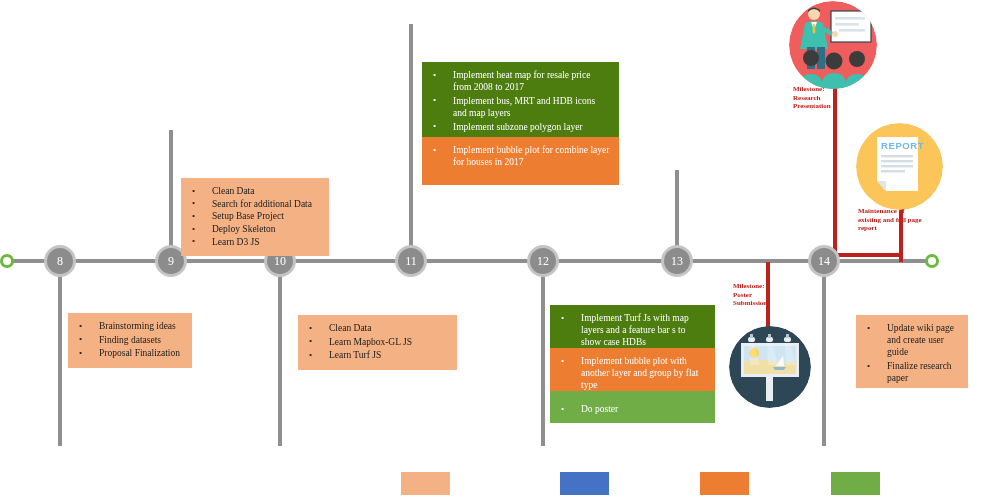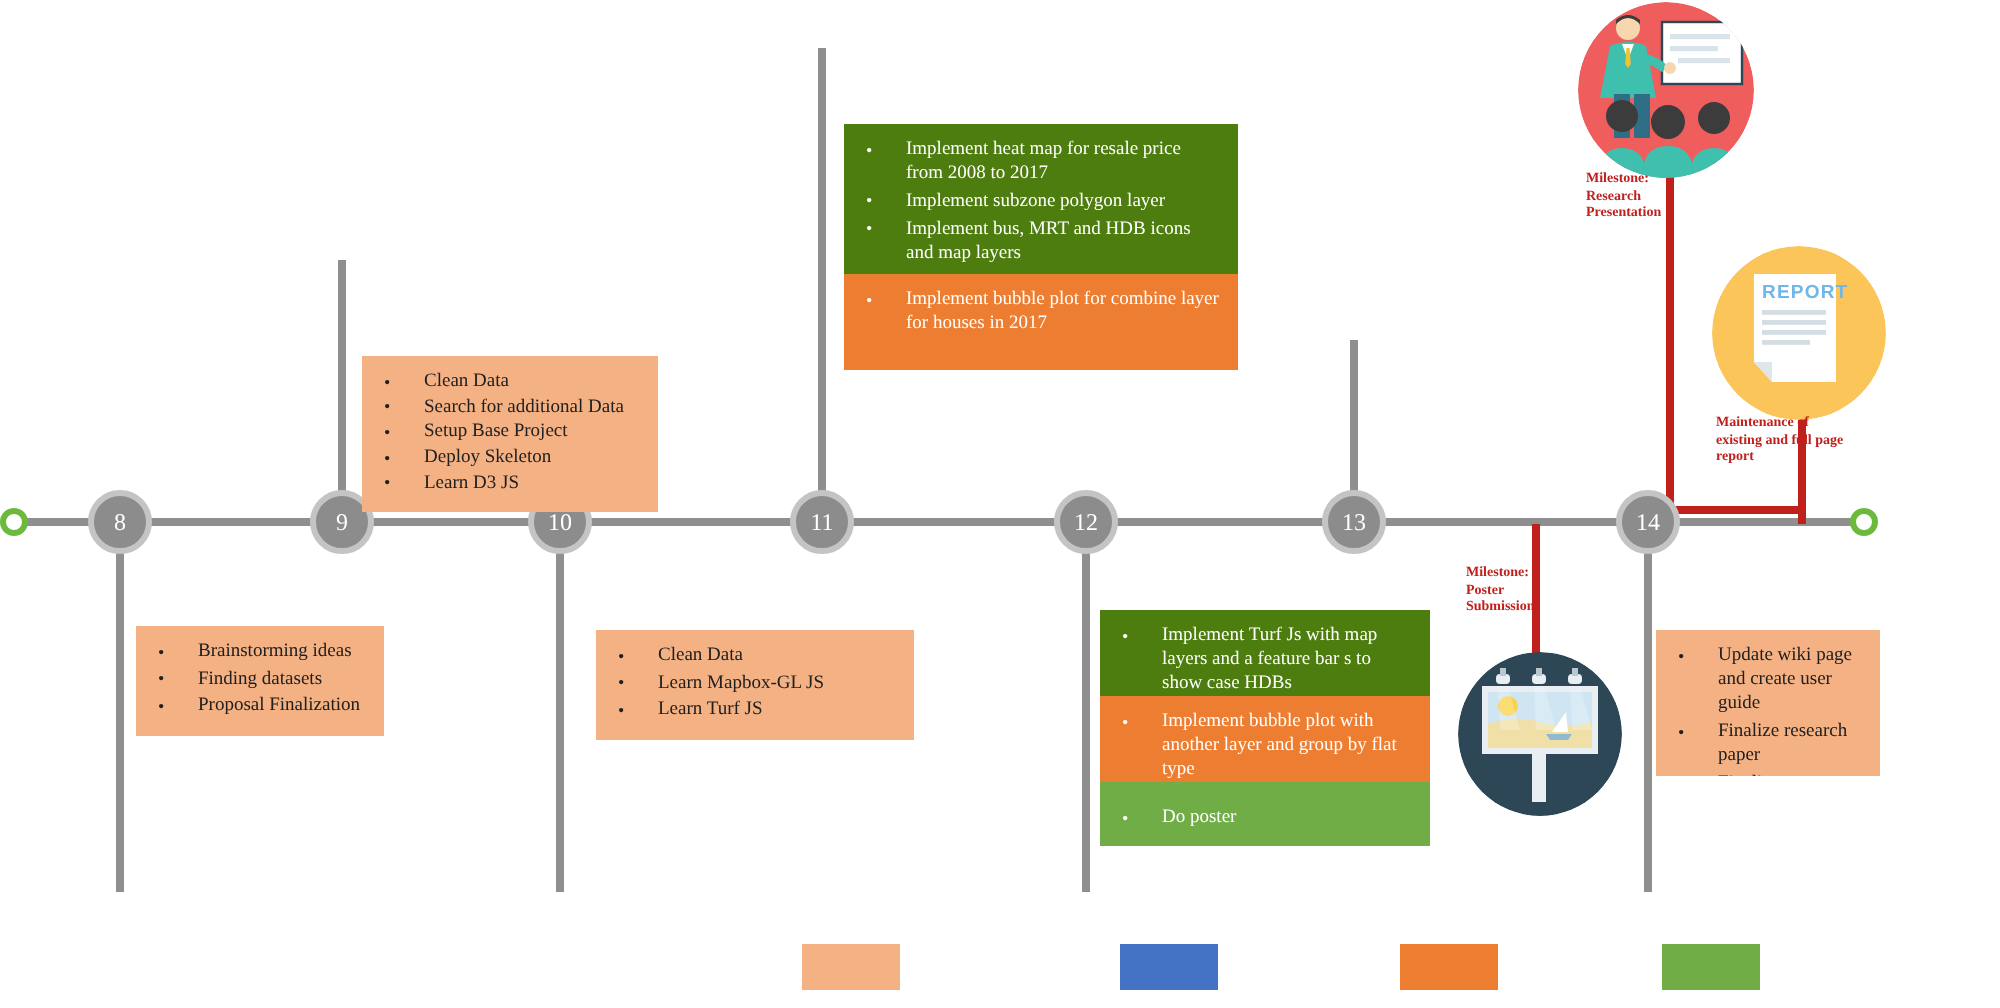--- a/index.html
+++ b/index.html
@@ -198,22 +198,22 @@
         <li>Learn Mapbox-GL JS</li>
         <li>Learn Turf JS</li>
       </ul>
     </div>
   </div>
 
   <div class="box" style="left:422px; top:62px; width:197px;">
     <div class="seg blue" style="height:75px;">
       <ul class="items">
         <li>Implement heat map for resale price from 2008 to 2017</li>
+        <li>Implement bus, MRT and HDB icons and map layers</li>
         <li>Implement subzone polygon layer</li>
-        <li>Implement bus, MRT and HDB icons and map layers</li>
       </ul>
     </div>
     <div class="seg orange" style="height:48px;">
       <ul class="items">
         <li>Implement bubble plot for combine layer for houses in 2017</li>
       </ul>
     </div>
   </div>
 
   <div class="box" style="left:550px; top:305px; width:165px;">
@@ -228,21 +228,21 @@
       </ul>
     </div>
     <div class="seg green" style="height:32px; padding-top:12px;">
       <ul class="items">
         <li>Do poster</li>
       </ul>
     </div>
   </div>
 
 
-  <div class="box" style="left:812px; top:315px; width:128px;padding-left:16px;">
+  <div class="box" style="left:840px; top:315px; width:128px;padding-left:16px;">
     <div class="seg peach" style="height:73px;">
       <ul class="items">
         <li>Update wiki page and create user guide</li>
         <li>Finalize research paper</li>
         <li>Finalize visualization app</li>
       </ul>
     </div>
   </div>
 
   <div class="iconcircle" style="left:789px; top:1px; width:88px; height:88px;">

